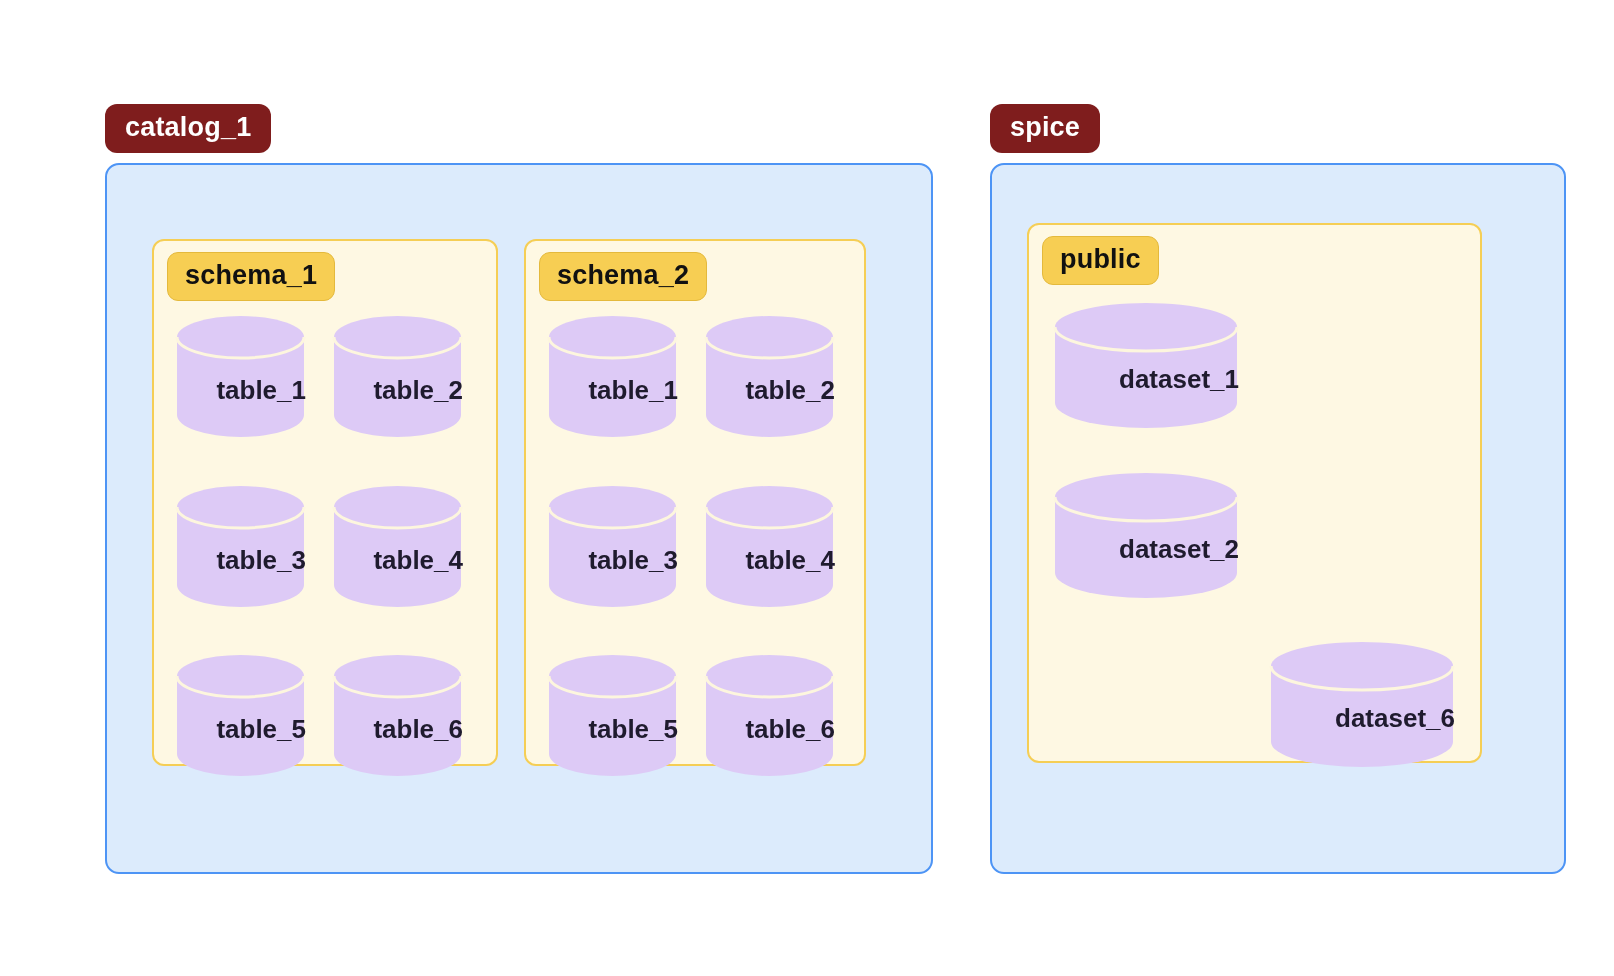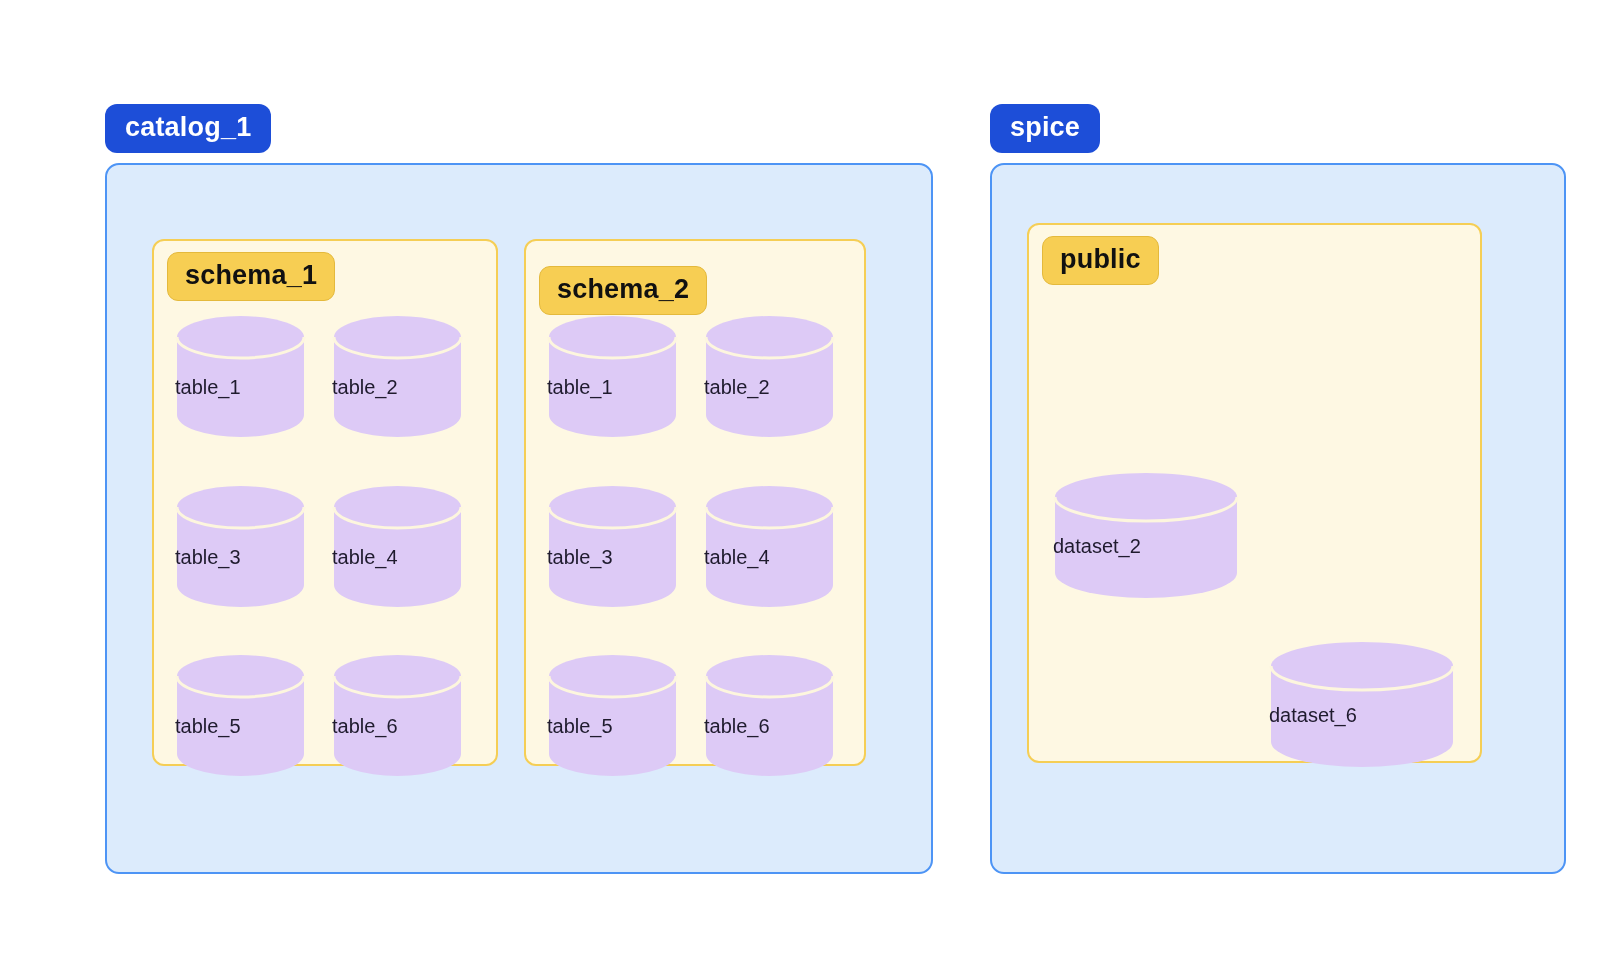--- a/index.html
+++ b/index.html
@@ -24,21 +24,21 @@
   }
 
   
   .catalog-group {
     position: absolute;
   }
   .catalog-pill {
     position: absolute;
     left: 0;
     top: 0;
-    background: #1d4ed8;
+    background: #7f1d1d;
     color: #ffffff;
     border-radius: 12px;
     font-size: 27px;
     font-weight: 700;
     letter-spacing: 0.2px;
     padding: 10px 20px 12px 20px;
     line-height: 1;
     white-space: nowrap;
     box-sizing: border-box;
   }
@@ -80,24 +80,24 @@
   .cyl svg {
     display: block;
     position: absolute;
     left: 0;
     top: 0;
   }
   .cyl-label {
     position: absolute;
     left: 0;
     right: 0;
-    text-align: left;
+    text-align: right;
     color: #1f1b2e;
-    font-size: 20px;
-    font-weight: 400;
+    font-size: 26px;
+    font-weight: 700;
     line-height: 1;
     white-space: nowrap;
     pointer-events: none;
   }
 </style>
 </head>
 <body>
 
 <div id="canvas">
 
@@ -161,21 +161,21 @@
             <path d="M2,22 L2,100 A63.5,22 0 0 0 129,100 L129,22 Z" fill="#ddcaf6"></path>
             <ellipse cx="65.5" cy="22" rx="63.5" ry="21" fill="#ddcaf6"></ellipse>
             <path d="M2,22 A63.5,21 0 0 0 129,22" fill="none" stroke="#fdf6de" stroke-width="3"></path>
           </svg>
           <div class="cyl-label" style="top:62px;">table_6</div>
         </div>
       </div>
 
       <div class="schema-panel" style="left:417px; top:74px; width:342px; height:527px;">
 
-        <div class="schema-pill" style="left:13px; top:11px;margin-top:14px;">schema_2</div>
+        <div class="schema-pill" style="left:13px; top:11px;">schema_2</div>
 
         <div class="cyl" style="left:21px; top:74px; width:131px; height:125px;">
           <svg width="131" height="125" viewBox="0 0 131 125">
             <path d="M2,22 L2,100 A63.5,22 0 0 0 129,100 L129,22 Z" fill="#ddcaf6"></path>
             <ellipse cx="65.5" cy="22" rx="63.5" ry="21" fill="#ddcaf6"></ellipse>
             <path d="M2,22 A63.5,21 0 0 0 129,22" fill="none" stroke="#fdf6de" stroke-width="3"></path>
           </svg>
           <div class="cyl-label" style="top:62px;">table_1</div>
         </div>
 
@@ -231,20 +231,28 @@
   <div class="catalog-group" style="left:990px; top:104px; width:524px; height:770px;padding-left:24px;">
 
     <div class="catalog-pill">spice</div>
 
     <div class="catalog-panel" style="left:0px; top:59px; width:576px; height:711px;">
 
       <div class="schema-panel" style="left:35px; top:58px; width:455px; height:540px;">
 
         <div class="schema-pill" style="left:13px; top:11px;">public</div>
 
+        <div class="cyl" style="left:24px; top:76px; width:186px; height:130px;">
+          <svg width="186" height="130" viewBox="0 0 186 130">
+            <path d="M2,26 L2,102 A91,25 0 0 0 184,102 L184,26 Z" fill="#ddcaf6"></path>
+            <ellipse cx="93" cy="26" rx="91" ry="24" fill="#ddcaf6"></ellipse>
+            <path d="M2,26 A91,24 0 0 0 184,26" fill="none" stroke="#fdf6de" stroke-width="3"></path>
+          </svg>
+          <div class="cyl-label" style="top:65px;">dataset_1</div>
+        </div>
 
 
         <div class="cyl" style="left:24px; top:246px; width:186px; height:130px;">
           <svg width="186" height="130" viewBox="0 0 186 130">
             <path d="M2,26 L2,102 A91,25 0 0 0 184,102 L184,26 Z" fill="#ddcaf6"></path>
             <ellipse cx="93" cy="26" rx="91" ry="24" fill="#ddcaf6"></ellipse>
             <path d="M2,26 A91,24 0 0 0 184,26" fill="none" stroke="#fdf6de" stroke-width="3"></path>
           </svg>
           <div class="cyl-label" style="top:65px;">dataset_2</div>
         </div>

